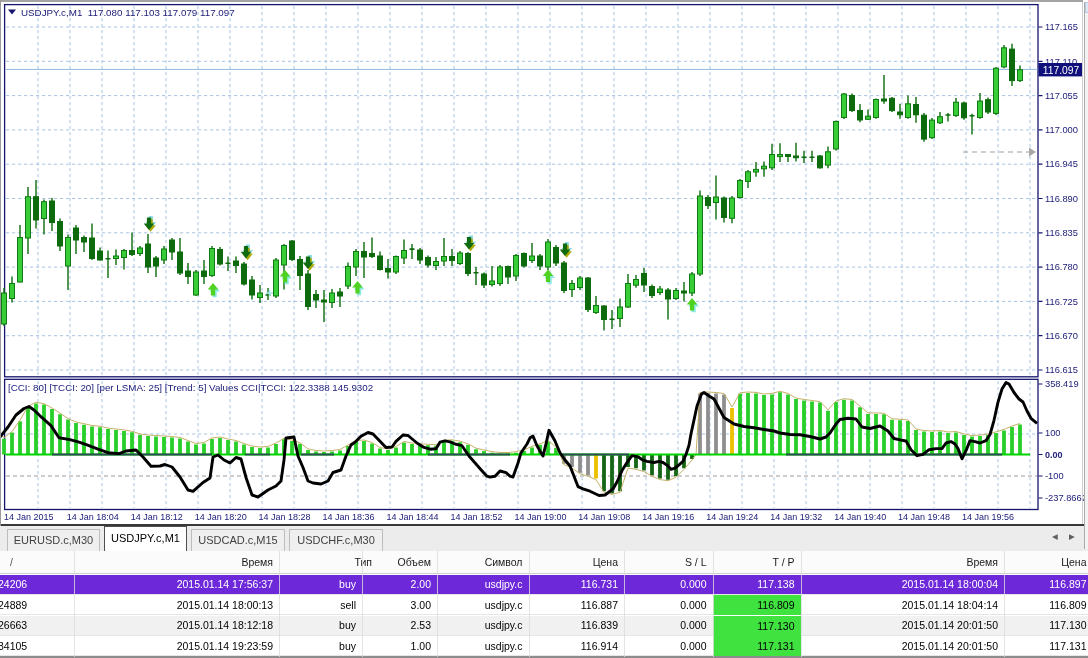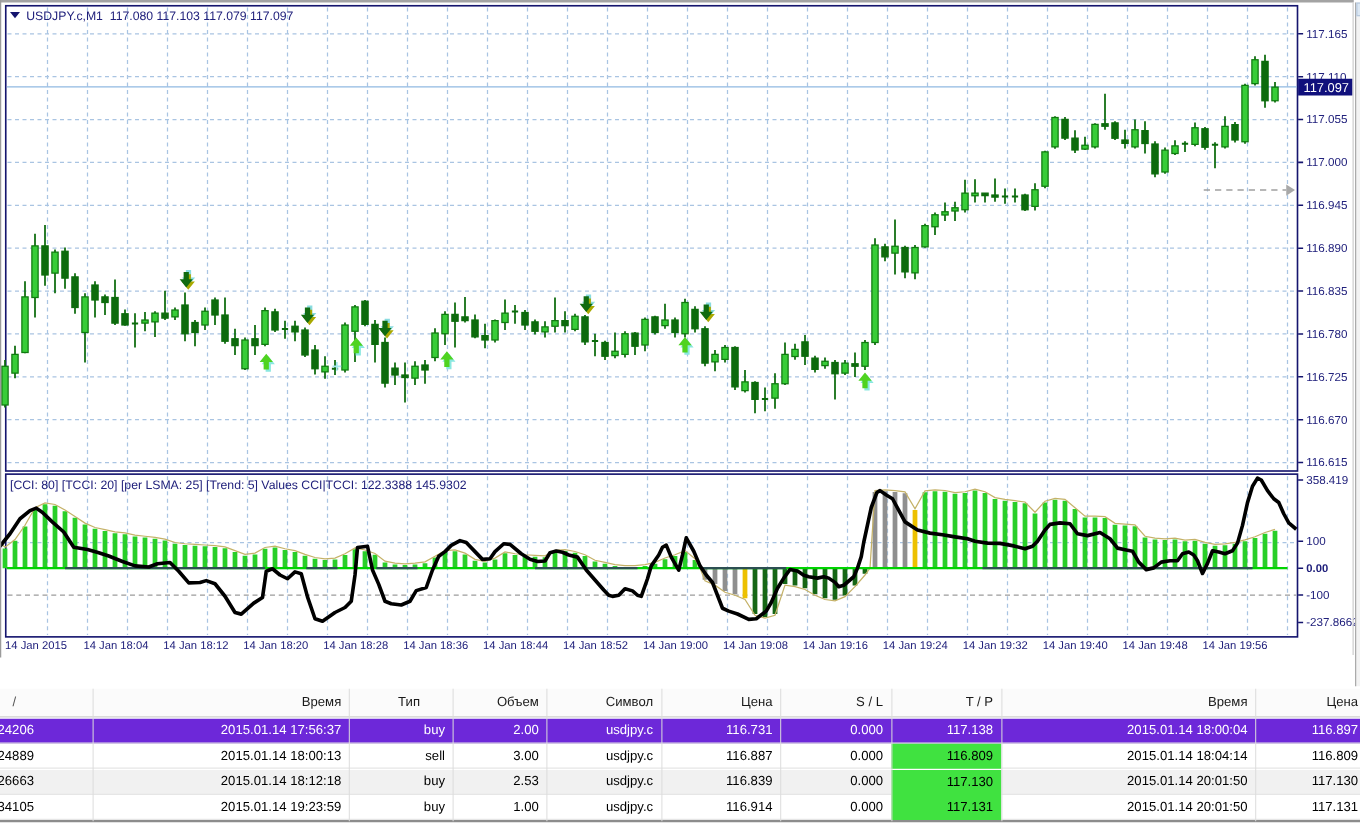--- a/index.html
+++ b/index.html
@@ -231,25 +231,33 @@
 <text x="668.3" y="519.5" font-size="9" fill="#21217c" text-anchor="middle" font-weight="normal" font-family="Liberation Sans, sans-serif">14 Jan 19:16</text>
 <text x="732.25" y="519.5" font-size="9" fill="#21217c" text-anchor="middle" font-weight="normal" font-family="Liberation Sans, sans-serif">14 Jan 19:24</text>
 <text x="796.2" y="519.5" font-size="9" fill="#21217c" text-anchor="middle" font-weight="normal" font-family="Liberation Sans, sans-serif">14 Jan 19:32</text>
 <text x="860.15" y="519.5" font-size="9" fill="#21217c" text-anchor="middle" font-weight="normal" font-family="Liberation Sans, sans-serif">14 Jan 19:40</text>
 <text x="924.1" y="519.5" font-size="9" fill="#21217c" text-anchor="middle" font-weight="normal" font-family="Liberation Sans, sans-serif">14 Jan 19:48</text>
 <text x="988.05" y="519.5" font-size="9" fill="#21217c" text-anchor="middle" font-weight="normal" font-family="Liberation Sans, sans-serif">14 Jan 19:56</text>
 <path d="M8,9.5 L16,9.5 L12,14.5 Z" fill="#15156e"></path>
 <text x="21" y="16" font-size="9.8" fill="#21217c" text-anchor="start" font-weight="normal" font-family="Liberation Sans, sans-serif">USDJPY.c,M1&nbsp;&nbsp;117.080 117.103 117.079 117.097</text>
 <text x="8" y="391" font-size="9.8" fill="#21217c" text-anchor="start" font-weight="normal" font-family="Liberation Sans, sans-serif">[CCI: 80] [TCCI: 20] [per LSMA: 25] [Trend: 5] Values CCI|TCCI: 122.3388 145.9302</text>
 </svg>
+<div id="tabbar">
+<span class="tb" style="left:7px;width:93px">EURUSD.c,M30</span>
+<span class="tb" id="atab" style="left:104px;width:83px">USDJPY.c,M1</span>
+<span class="tb" style="left:191px;width:94px">USDCAD.c,M15</span>
+<span class="tb" style="left:289px;width:94px">USDCHF.c,M30</span>
+<span class="arr" style="left:1052px">◀</span>
+<span class="arr" style="left:1069px">▶</span>
+</div>
 <div id="tbl">
 <div class="hd">
         <div class="c" style="left:10px;right:auto;color:#555">/</div>
 <div class="c " style="right:815px">Время</div>
-<div class="c " style="right:752px">Тип</div>
+<div class="c " style="right:716px">Тип</div>
 <div class="c " style="right:657px">Объем</div>
 <div class="c " style="right:565.5px">Символ</div>
 <div class="c " style="right:470px">Цена</div>
 <div class="c " style="right:381.5px">S / L</div>
 <div class="c " style="right:293.5px">T / P</div>
 <div class="c " style="right:90px">Время</div>
 <div class="c " style="right:1.5px">Цена</div>
 </div>
 <div class="rw sel">
 <div class="c" style="left:-2px;right:auto">24206</div>

